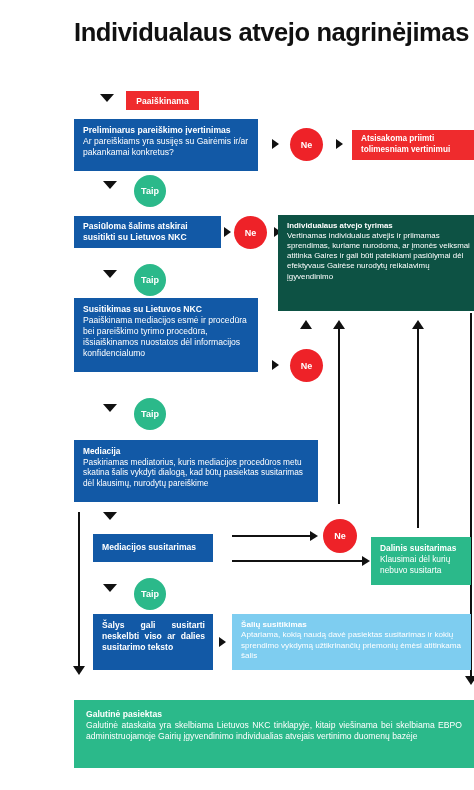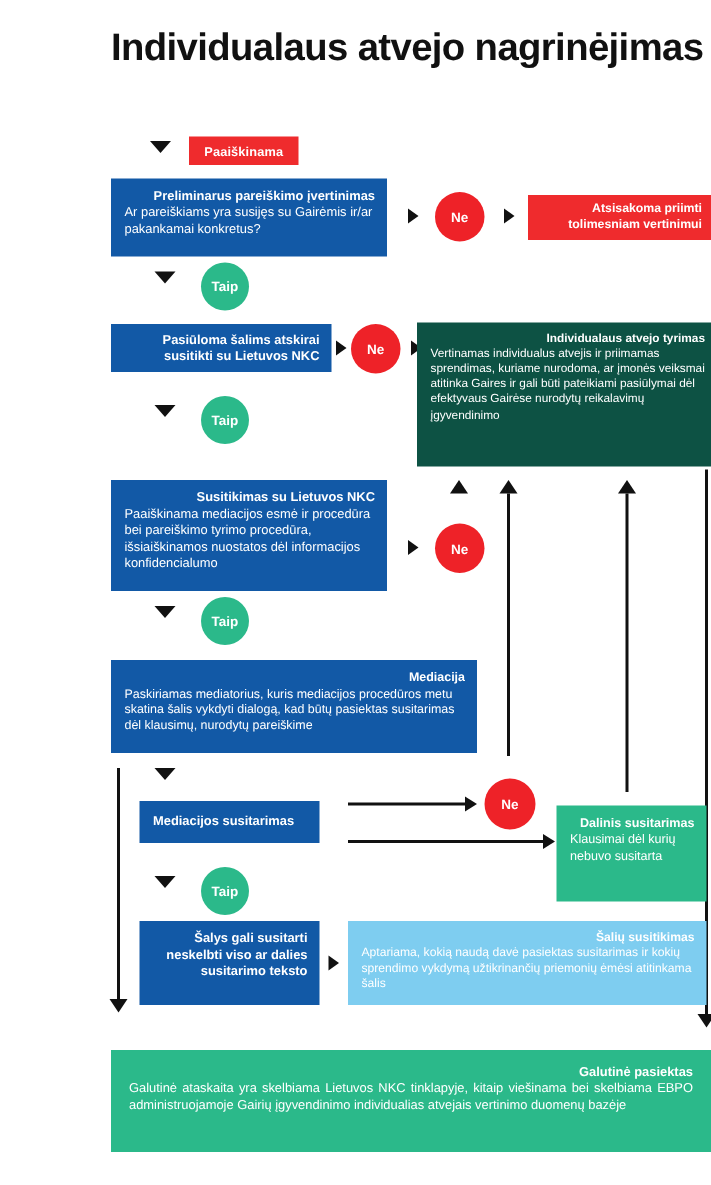--- a/index.html
+++ b/index.html
@@ -37,21 +37,20 @@
   .box {
     position: absolute;
     box-sizing: border-box;
     color: #ffffff;
     padding: 6px 8px 7px 9px;
     line-height: 1.28;
   }
   .box .hd {
     font-weight: 700;
     display: block;
-    text-align: right;
   }
   .box .bd {
     display: block;
     font-weight: 400;
   }
 
   .blue      { background: #1259a6; }
   .green-dk  { background: #0d5244; }
   .green-md  { background: #2bb98a; }
   .blue-lt   { background: #7ecdf0; }
@@ -170,21 +169,21 @@
   <div class="tri tri-right" style="left:236px; top:227px;"></div>
 
   <div class="box green-dk" style="left:240px; top:215px; width:200px; height:96px; font-size:7.9px;">
     <span class="hd">Individualaus atvejo tyrimas</span>
     <span class="bd">Vertinamas individualus atvejis ir priimamas sprendimas, kuriame nurodoma,  ar įmonės veiksmai atitinka Gaires ir gali būti pateikiami pasiūlymai dėl efektyvaus Gairėse nurodytų reikalavimų įgyvendinimo</span>
   </div>
 
   <div class="tri tri-down" style="left:65px; top:270px;"></div>
   <div class="circ circ-taip" style="left:96px; top:264px; width:32px; height:32px;">Taip</div>
 
-  <div class="box blue" style="left:36px; top:320px; width:184px; height:74px; font-size:8.6px;">
+  <div class="box blue" style="left:36px; top:298px; width:184px; height:74px; font-size:8.6px;">
     <span class="hd">Susitikimas su Lietuvos NKC</span>
     <span class="bd">Paaiškinama mediacijos esmė ir procedūra bei pareiškimo tyrimo procedūra, išsiaiškinamos nuostatos dėl informacijos konfidencialumo</span>
   </div>
 
   <div class="tri tri-right" style="left:234px; top:360px;"></div>
   <div class="circ circ-ne" style="left:252px; top:349px; width:33px; height:33px;">Ne</div>
 
   <div class="ah-up" style="left:262px; top:320px;"></div>
 
   <div class="vline" style="left:300px; top:329px; height:175px;"></div>
@@ -213,21 +212,21 @@
     <span class="hd">Mediacijos susitarimas</span>
   </div>
 
   <div class="hline" style="left:194px; top:535px; width:80px;"></div>
   <div class="ah-right" style="left:272px; top:531px;"></div>
   <div class="circ circ-ne" style="left:285px; top:519px; width:34px; height:34px;">Ne</div>
 
   <div class="hline" style="left:194px; top:560px; width:132px;"></div>
   <div class="ah-right" style="left:324px; top:556px;"></div>
 
-  <div class="box green-md" style="left:333px; top:537px; width:100px; height:64px; font-size:8.4px;">
+  <div class="box green-md" style="left:333px; top:537px; width:100px; height:48px; font-size:8.4px;">
     <span class="hd">Dalinis susitarimas</span>
     <span class="bd">Klausimai dėl kurių nebuvo susitarta</span>
   </div>
 
   <div class="tri tri-down" style="left:65px; top:584px;"></div>
   <div class="circ circ-taip" style="left:96px; top:578px; width:32px; height:32px;">Taip</div>
 
   <div class="box blue" style="left:55px; top:614px; width:120px; height:56px; font-size:8.6px; text-align:justify;">
     <span class="hd">Šalys gali susitarti neskelbti viso ar dalies susitarimo teksto</span>
   </div>

